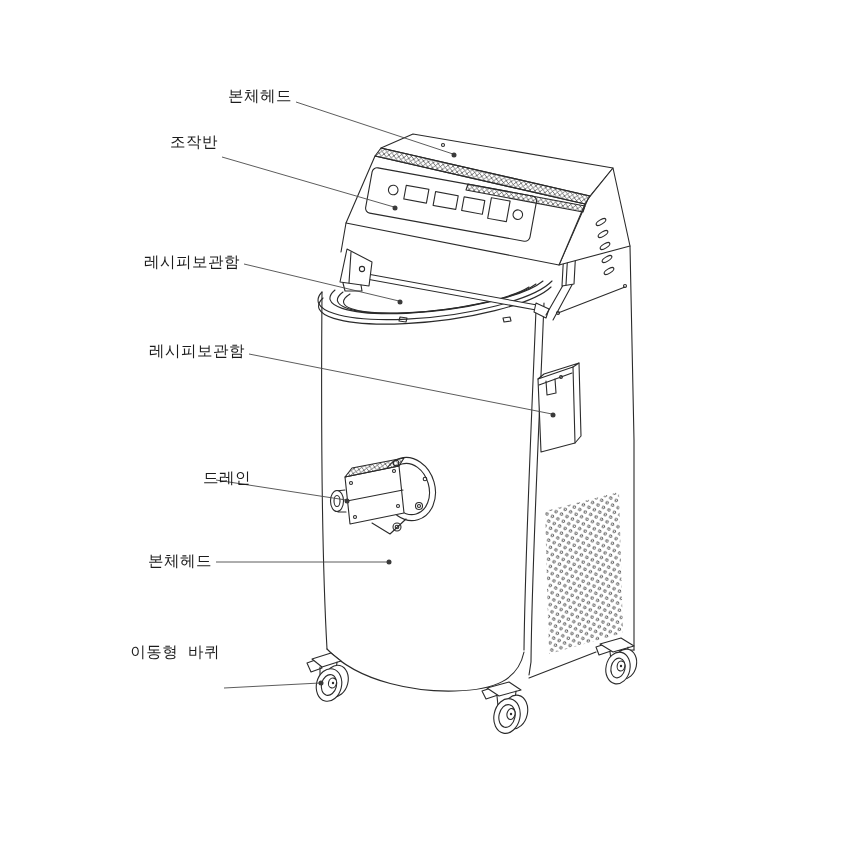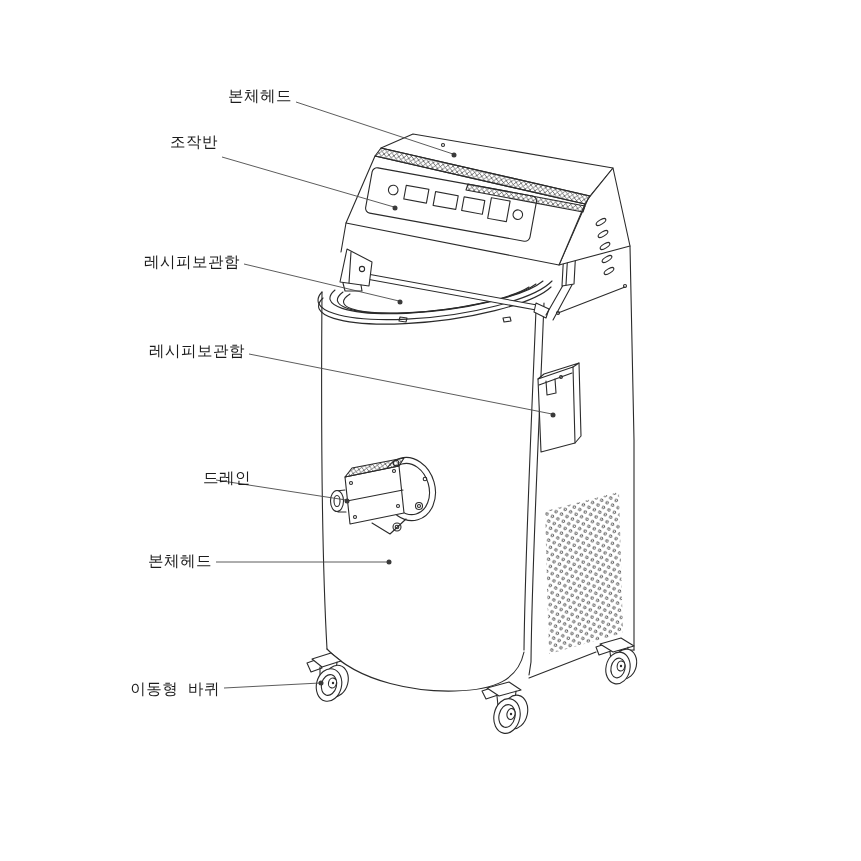--- a/index.html
+++ b/index.html
@@ -194,14 +194,14 @@
         </g>
     </g>
   </svg>
 
   <div class="part-label" style="right:569px;top:88px">본체헤드</div>
   <div class="part-label" style="right:643px;top:134px">조작반</div>
   <div class="part-label" style="right:621px;top:254px">레시피보관함</div>
   <div class="part-label" style="right:616px;top:343px">레시피보관함</div>
   <div class="part-label" style="right:610px;top:470px">드레인</div>
   <div class="part-label" style="right:649px;top:553px">본체헤드</div>
-  <div class="part-label" style="right:641px;top:681px">이동형 바퀴</div>
+  <div class="part-label" style="right:641px;top:644px">이동형 바퀴</div>
 </div>
 
 </body></html>

